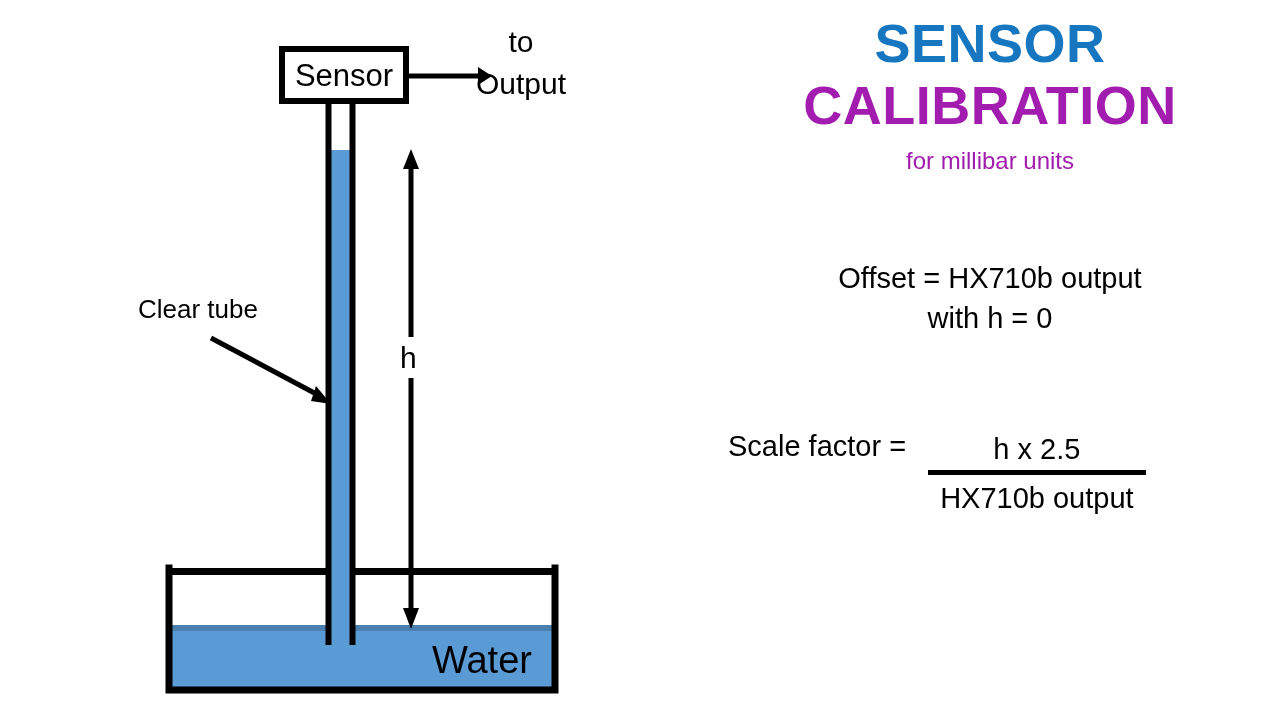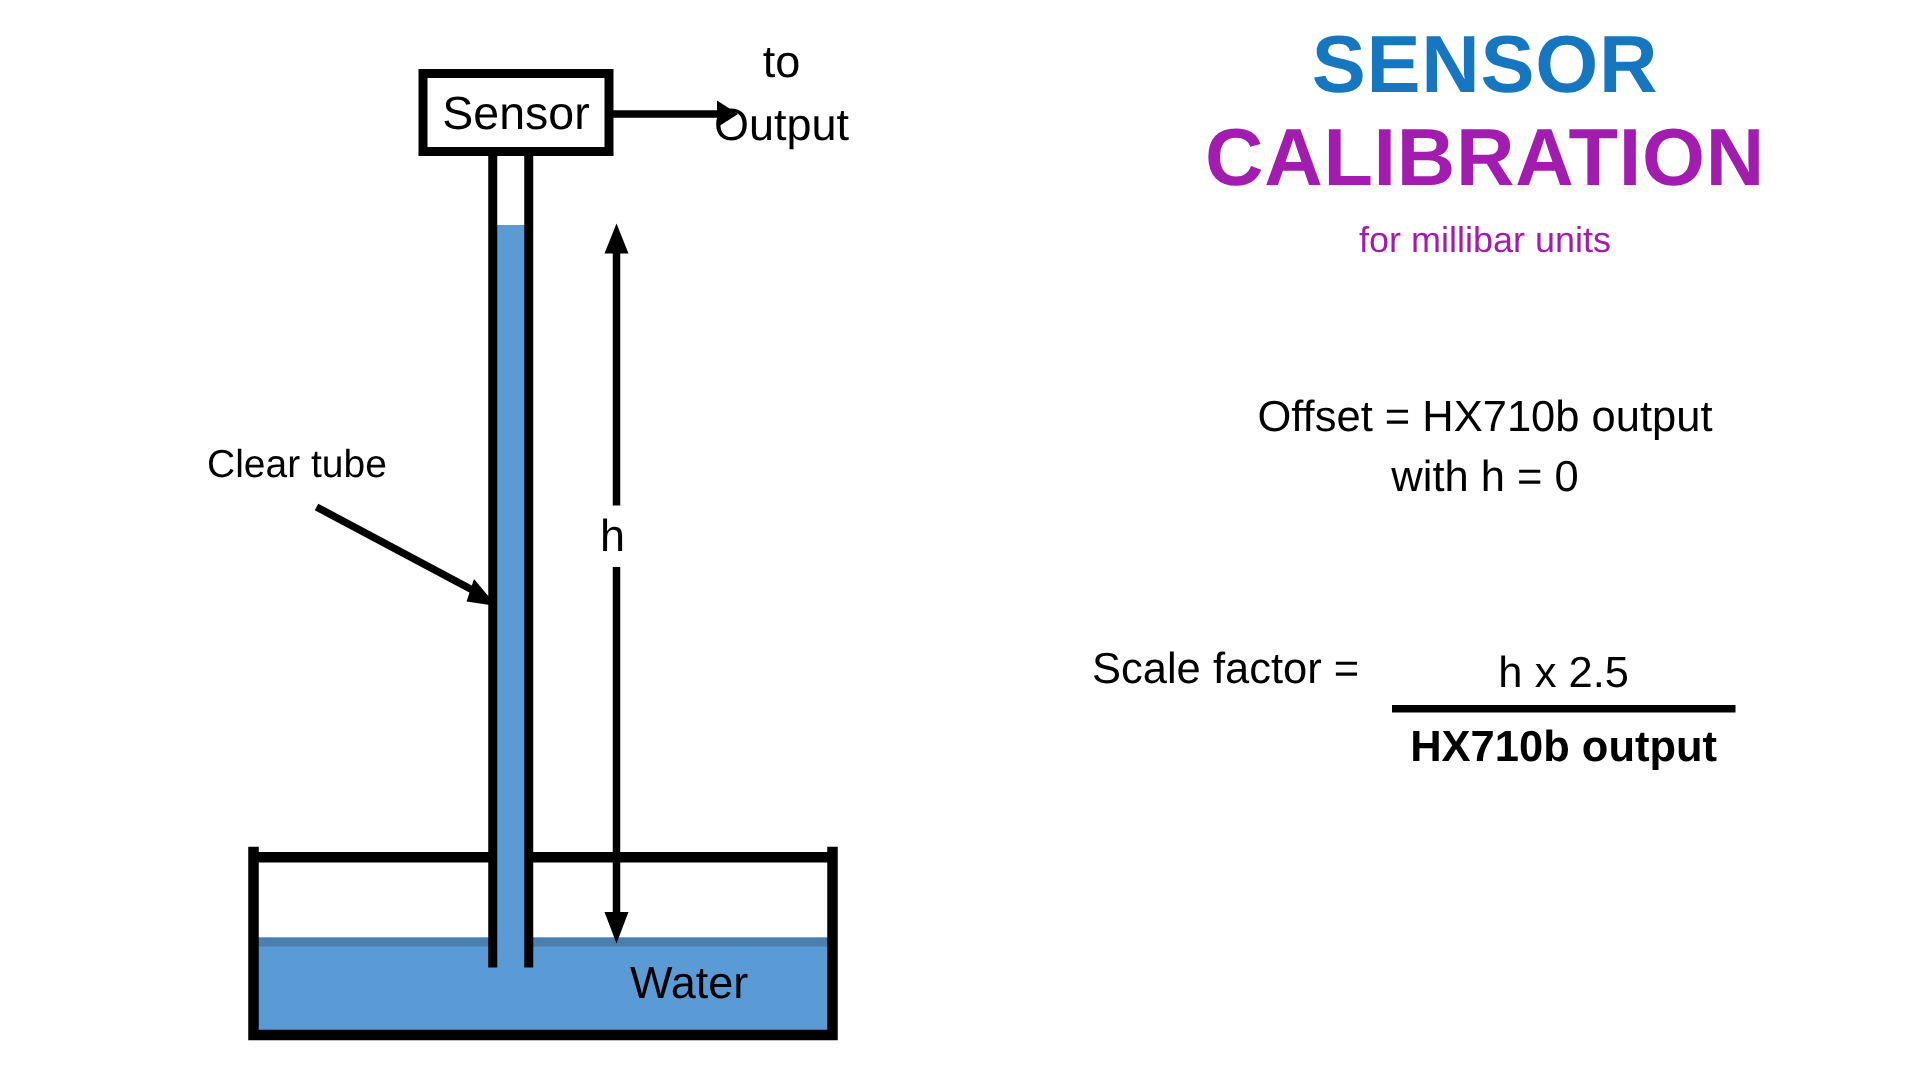--- a/index.html
+++ b/index.html
@@ -45,22 +45,22 @@
   }
   #clear-tube-label {
     left: 138px; top: 296px;
     font-size: 26px;
   }
   #h-label {
     left: 400px; top: 343px;
     font-size: 30px;
   }
   #water-label {
-    left: 420px; top: 641px;
-    font-size: 30px;
+    left: 432px; top: 641px;
+    font-size: 38px;
   }
 
   
   #right-panel {
     position: absolute;
     left: 700px; top: 0;
     width: 580px; height: 720px;
   }
   #title-block {
     position: absolute;
@@ -114,21 +114,20 @@
   }
   #fraction .bar {
     height: 5px;
     background: #000;
     width: 100%;
   }
   #fraction .den {
     font-size: 29px;
     line-height: 38px;
     padding: 4px 12px 0 12px;
-    font-weight: bold;
   }
 </style>
 </head>
 <body>
 
 <div id="stage">
 
   <svg class="abs" style="left:0;top:0" width="700" height="720" viewBox="0 0 700 720">
 
     <rect x="169" y="625" width="386" height="64" fill="#5B9BD5"></rect>

